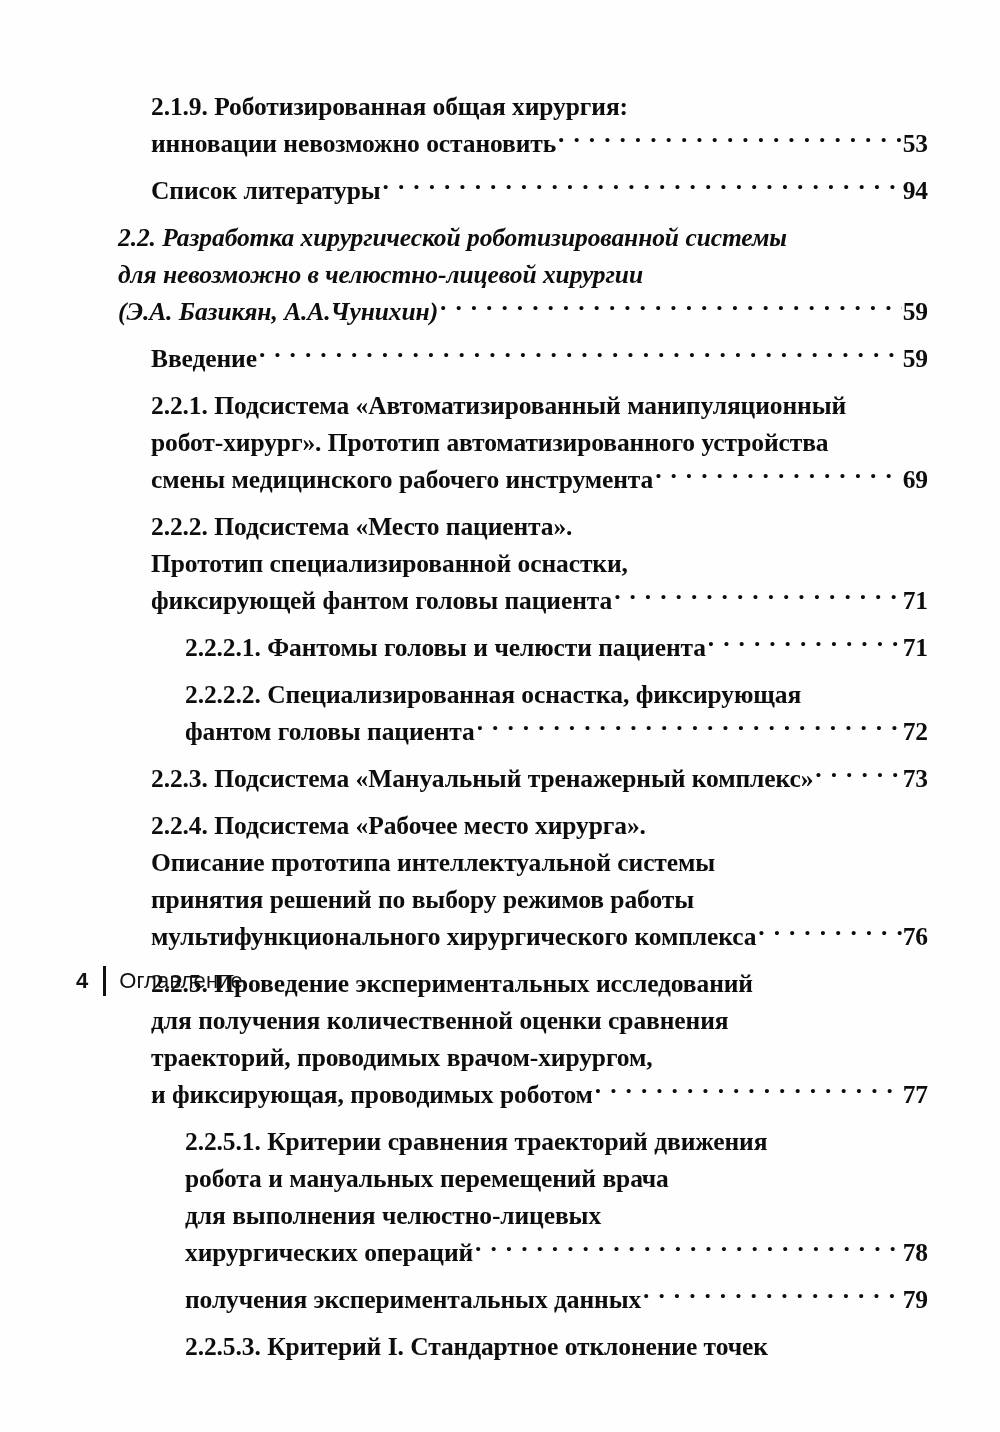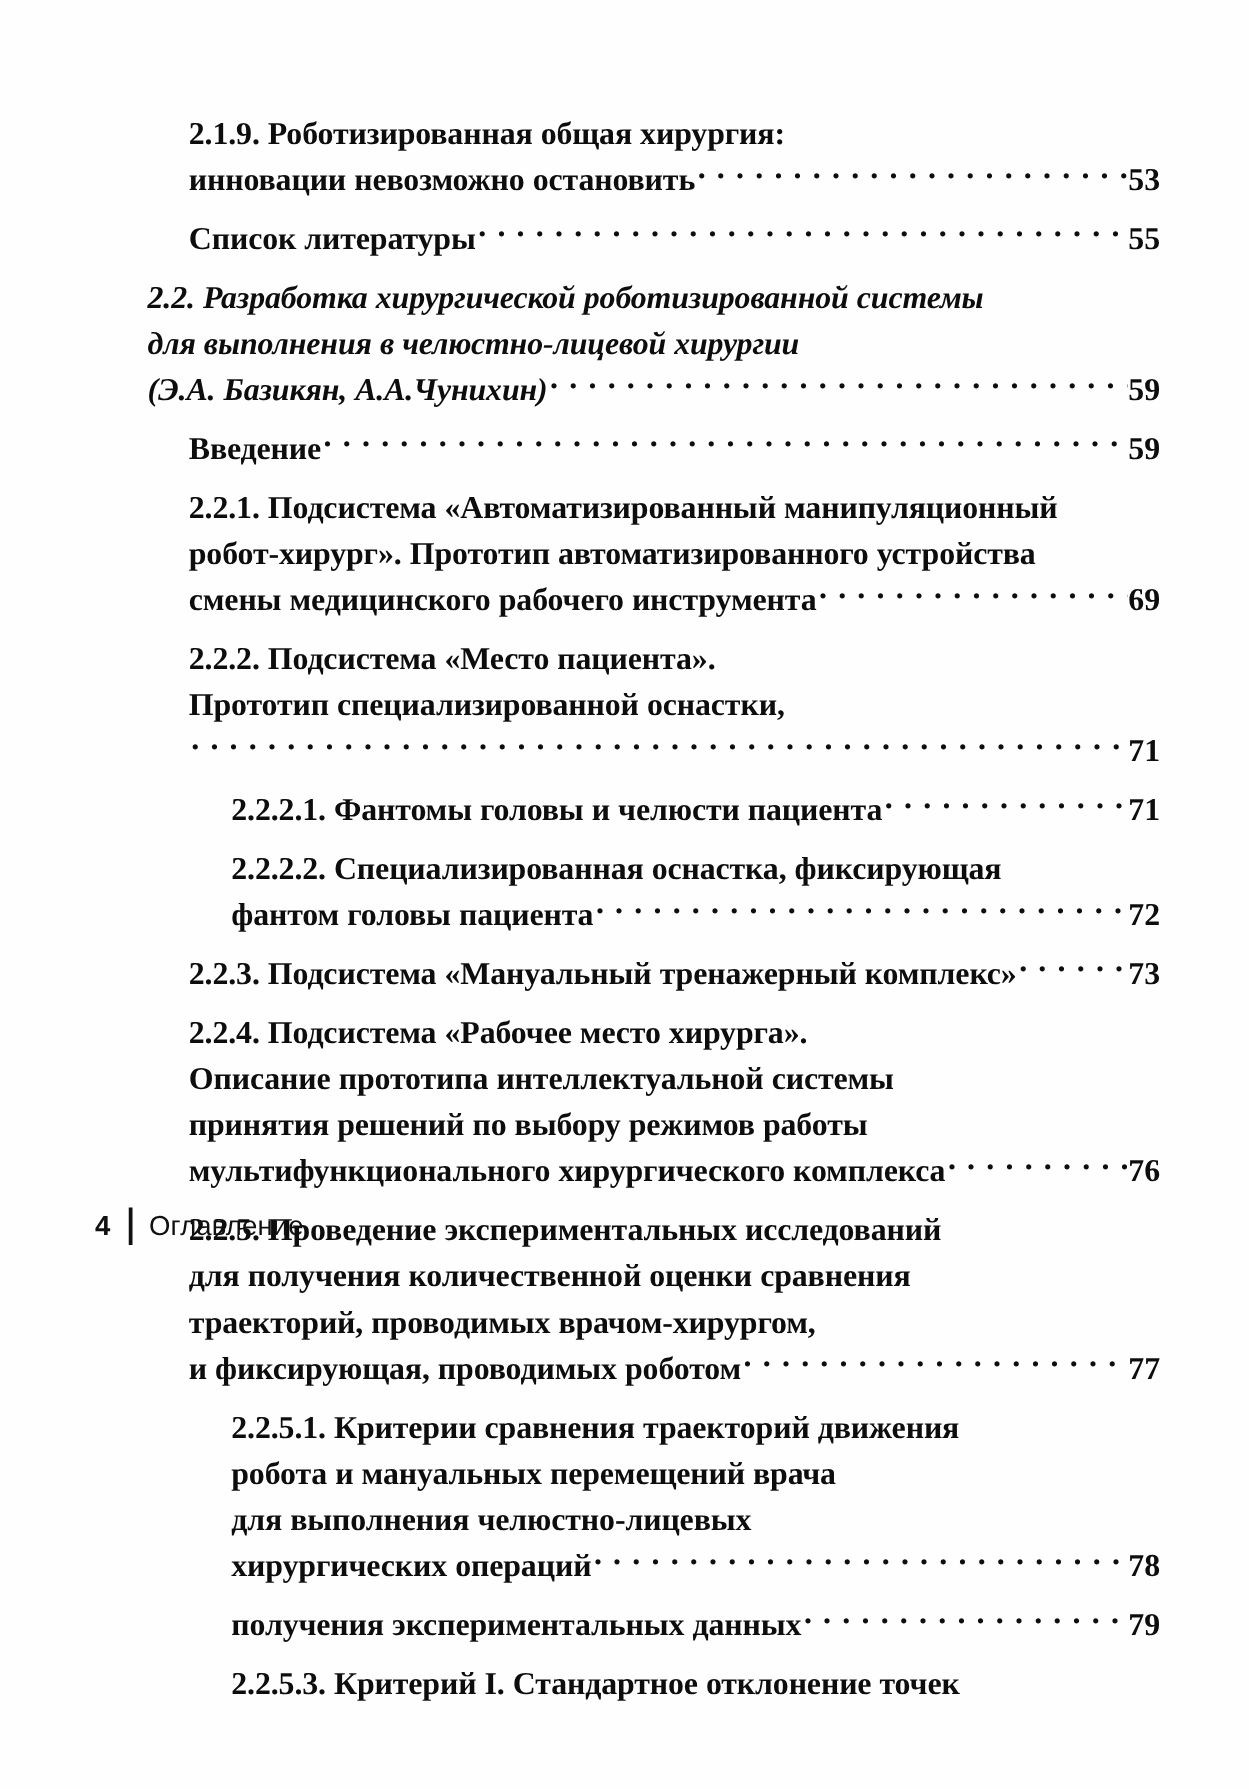--- a/index.html
+++ b/index.html
@@ -129,47 +129,47 @@
 
   <div class="toc" id="toc-root">
       <div class="entry lvl1">
         <span class="lines">
           <span class="line nolead">2.1.9. Роботизированная общая хирургия:</span>
           <span class="line lastline"><span class="tail">инновации невозможно остановить</span><span class="leader"></span><span class="pg">53</span></span>
         </span>
       </div>
       <div class="entry lvl1">
         <span class="lines">
-          <span class="line lastline"><span class="tail">Список литературы</span><span class="leader"></span><span class="pg">55</span></span>
+          <span class="line lastline"><span class="tail">Список литературы</span><span class="leader"></span><span class="pg">94</span></span>
         </span>
       </div>
       <div class="entry lvl0">
         <span class="lines">
           <span class="line nolead italic">2.2. Разработка хирургической роботизированной системы</span>
-          <span class="line nolead italic">для выполнения в челюстно-лицевой хирургии</span>
+          <span class="line nolead italic">для невозможно в челюстно-лицевой хирургии</span>
           <span class="line lastline"><span class="tail italic">(Э.А. Базикян, А.А.Чунихин)</span><span class="leader"></span><span class="pg">59</span></span>
         </span>
       </div>
       <div class="entry lvl1">
         <span class="lines">
           <span class="line lastline"><span class="tail">Введение</span><span class="leader"></span><span class="pg">59</span></span>
         </span>
       </div>
       <div class="entry lvl1">
         <span class="lines">
           <span class="line nolead">2.2.1. Подсистема «Автоматизированный манипуляционный</span>
           <span class="line nolead">робот-хирург». Прототип автоматизированного устройства</span>
           <span class="line lastline"><span class="tail">смены медицинского рабочего инструмента</span><span class="leader"></span><span class="pg">69</span></span>
         </span>
       </div>
       <div class="entry lvl1">
         <span class="lines">
           <span class="line nolead">2.2.2. Подсистема «Место пациента».</span>
           <span class="line nolead">Прототип специализированной оснастки,</span>
-          <span class="line lastline"><span class="leader"></span><span class="pg">71</span></span>
+          <span class="line lastline"><span class="tail">фиксирующей фантом головы пациента</span><span class="leader"></span><span class="pg">71</span></span>
         </span>
       </div>
       <div class="entry lvl2">
         <span class="lines">
           <span class="line lastline"><span class="tail">2.2.2.1. Фантомы головы и челюсти пациента</span><span class="leader"></span><span class="pg">71</span></span>
         </span>
       </div>
       <div class="entry lvl2">
         <span class="lines">
           <span class="line nolead">2.2.2.2. Специализированная оснастка, фиксирующая</span>

